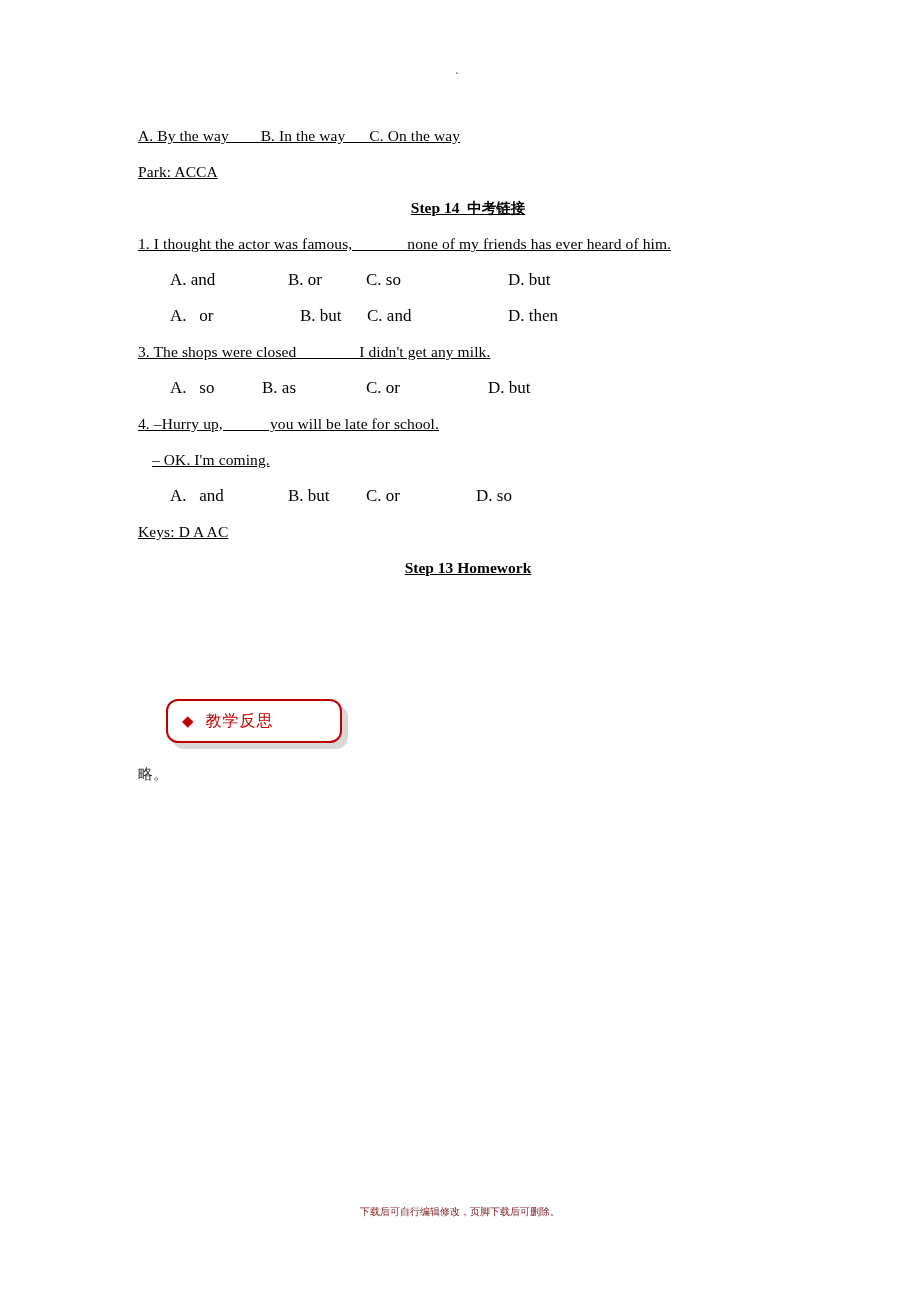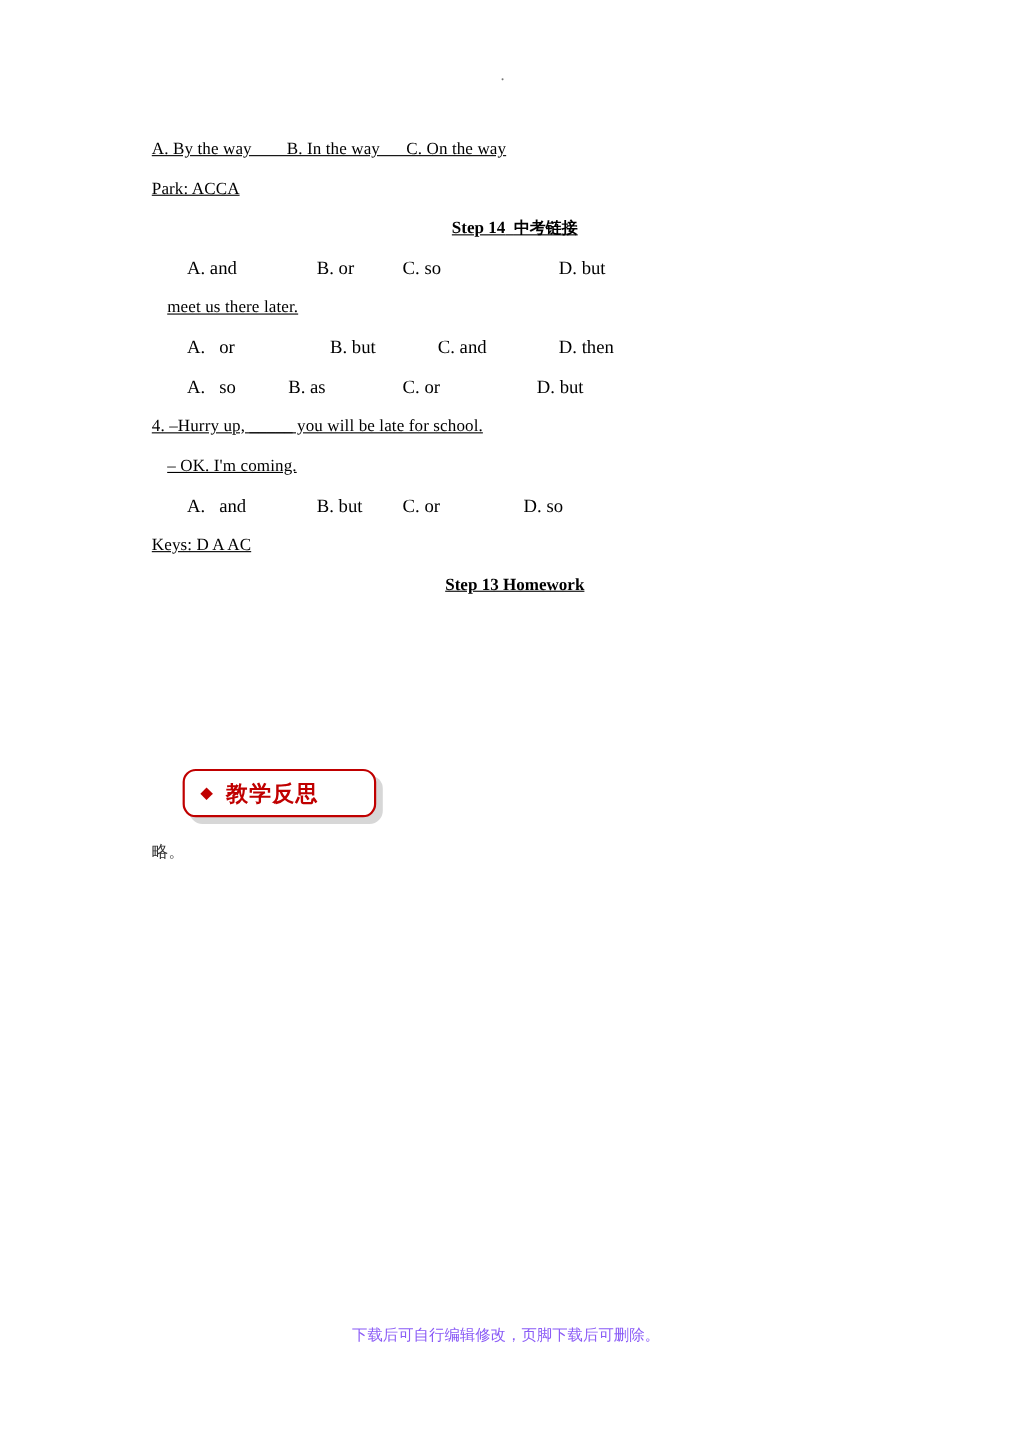--- a/index.html
+++ b/index.html
@@ -120,76 +120,77 @@
     padding-left: 14px;
   }
   .diamond {
     color: #C00000;
     font-size: 15px;
     line-height: 1;
     margin-right: 12px;
   }
   .reflect-label {
     color: #C00000;
-    font-weight: bold;
-    font-size: 20px;
+    font-weight: normal;
+    font-size: 16px;
     font-family: "DejaVu Sans", "Liberation Sans", sans-serif;
     letter-spacing: 1px;
   }
 
   .after-box {
     position: absolute;
     left: 138px;
     top: 765px;
     font-size: 15px;
     font-family: "DejaVu Sans", "Liberation Sans", sans-serif;
     color: #333333;
   }
 
   .footer {
     position: absolute;
     left: 0;
     top: 1205px;
     width: 920px;
     text-align: center;
-    font-size: 14px;
-    font-family: "DejaVu Sans", "Liberation Sans", sans-serif;
-    color: #8b5cf6;
+    font-size: 10px;
+    font-family: "DejaVu Sans", "Liberation Sans", sans-serif;
+    color: #7f1d1d;
   }
 </style>
 </head>
 <body>
 
 <div class="page">
 
   <div class="top-mark">.</div>
 
   <div class="content">
 
     <div class="line">A. By the way        B. In the way      C. On the way</div>
 
     <div class="line">Park: ACCA</div>
 
     <div class="heading"><span>Step 14</span><span>  </span><span class="cn">中考链接</span></div>
 
+    <div class="line wrap">1. I thought the actor was famous, ______ none of my friends has ever heard of him.</div>
     <div class="opts">
       <span class="opt" style="left:32px">A. and</span>
       <span class="opt" style="left:150px">B. or</span>
       <span class="opt" style="left:228px">C. so</span>
       <span class="opt" style="left:370px">D. but</span>
     </div>
 
-    <div class="line indent-q">meet us there later.</div>
     <div class="opts">
       <span class="opt" style="left:32px">A.   or</span>
       <span class="opt" style="left:162px">B. but</span>
-      <span class="opt" style="left:260px">C. and</span>
+      <span class="opt" style="left:229px">C. and</span>
       <span class="opt" style="left:370px">D. then</span>
     </div>
 
+    <div class="line wrap">3. The shops were closed _______ I didn't get any milk.</div>
     <div class="opts">
       <span class="opt" style="left:32px">A.   so</span>
       <span class="opt" style="left:124px">B. as</span>
       <span class="opt" style="left:228px">C. or</span>
       <span class="opt" style="left:350px">D. but</span>
     </div>
 
     <div class="line wrap">4. –Hurry up, _____ you will be late for school.</div>
     <div class="line indent-q">– OK. I'm coming.</div>
     <div class="opts">

